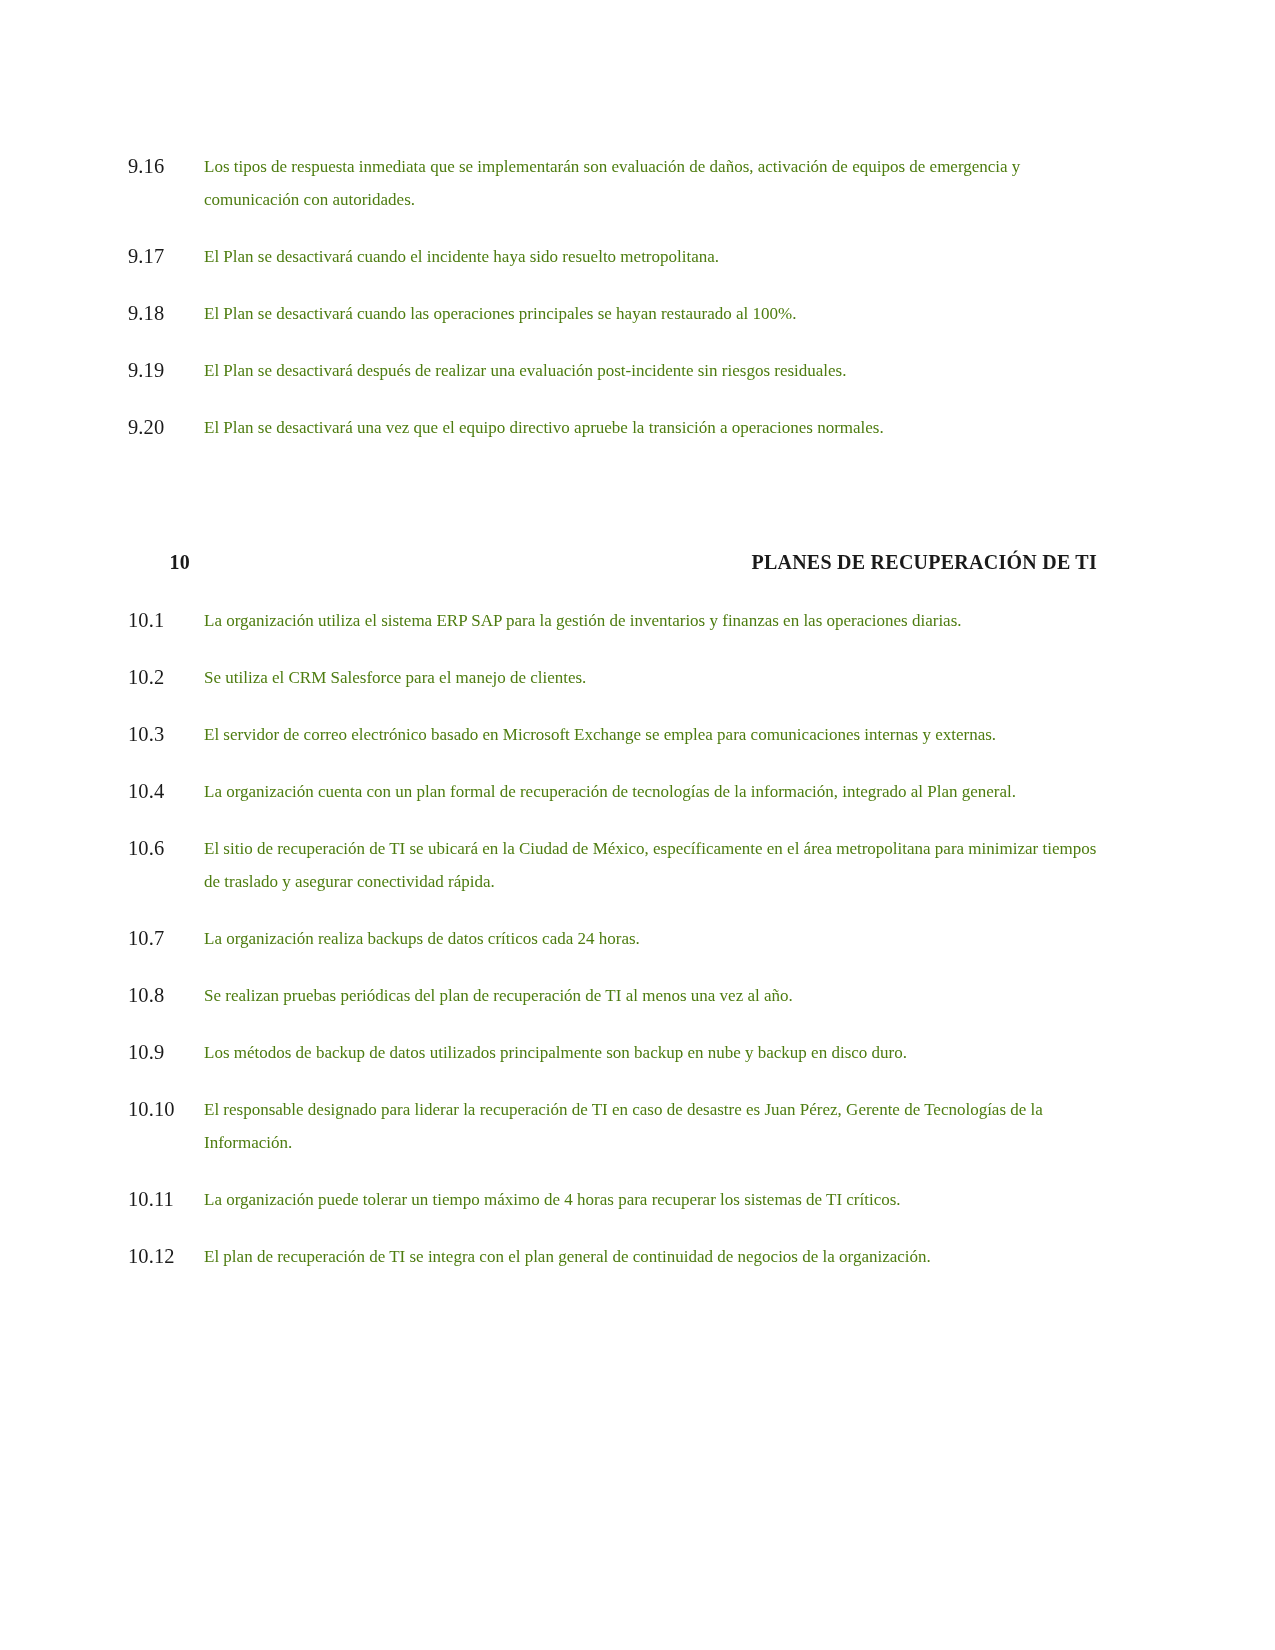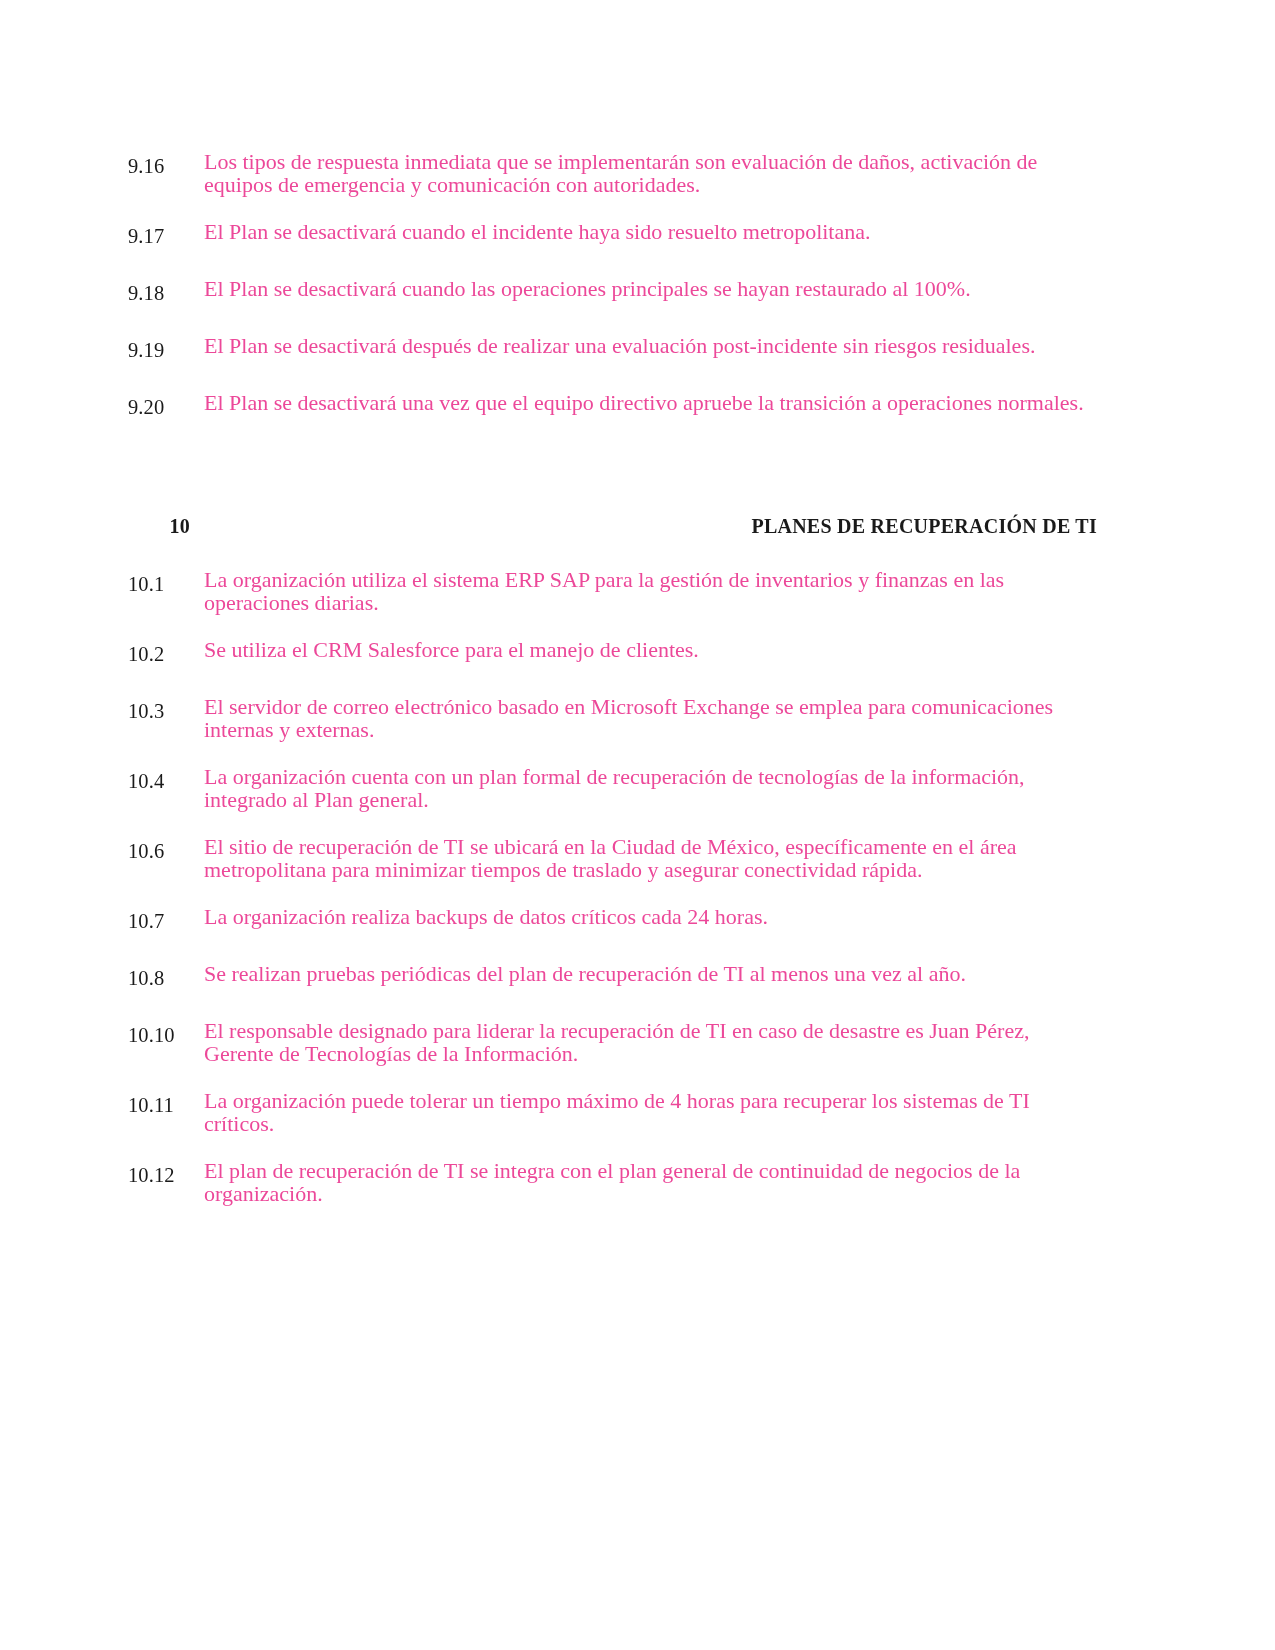--- a/index.html
+++ b/index.html
@@ -37,34 +37,34 @@
     text-align: left;
     font-size: 20.5px;
     line-height: 33px;
     letter-spacing: 0.1px;
     white-space: nowrap;
     color: #1a1a1a;
   }
   .clause-body {
     flex: 1 1 auto;
     padding-left: 14px;
-    font-size: 22px;
-    line-height: 23px;
+    font-size: 17px;
+    line-height: 33px;
     text-align: left;
-    color: #ec4899;
+    color: #4d7c0f;
     hyphens: none;
   }
   .clause-body b,
   .clause-body strong {
     font-weight: normal;
   }
   .section-heading {
     display: flex;
     align-items: flex-start;
-    margin: 0 0 26px 0;
+    margin: 16px 0 26px 0;
   }
   .section-heading .sh-number {
     flex: 0 0 62px;
     width: 62px;
     text-align: right;
     font-size: 20px;
     line-height: 32px;
     font-weight: bold;
     letter-spacing: 0.2px;
   }
@@ -139,20 +139,24 @@
       </div>
       <div class="clause">
         <div class="clause-number">10.7</div>
         <div class="clause-body"><span>La organización realiza backups de datos críticos cada 24 horas.</span></div>
       </div>
       <div class="clause">
         <div class="clause-number">10.8</div>
         <div class="clause-body"><span>Se realizan pruebas periódicas del plan de recuperación de TI al menos una vez al año.</span></div>
       </div>
       <div class="clause">
+        <div class="clause-number">10.9</div>
+        <div class="clause-body"><span>Los métodos de backup de datos utilizados principalmente son backup en nube y backup en disco duro.</span></div>
+      </div>
+      <div class="clause">
         <div class="clause-number">10.10</div>
         <div class="clause-body"><span>El responsable designado para liderar la recuperación de TI en caso de desastre es Juan Pérez, Gerente de Tecnologías de la Información.</span></div>
       </div>
       <div class="clause">
         <div class="clause-number">10.11</div>
         <div class="clause-body"><span>La organización puede tolerar un tiempo máximo de 4 horas para recuperar los sistemas de TI críticos.</span></div>
       </div>
       <div class="clause">
         <div class="clause-number">10.12</div>
         <div class="clause-body"><span>El plan de recuperación de TI se integra con el plan general de continuidad de negocios de la organización.</span></div>

